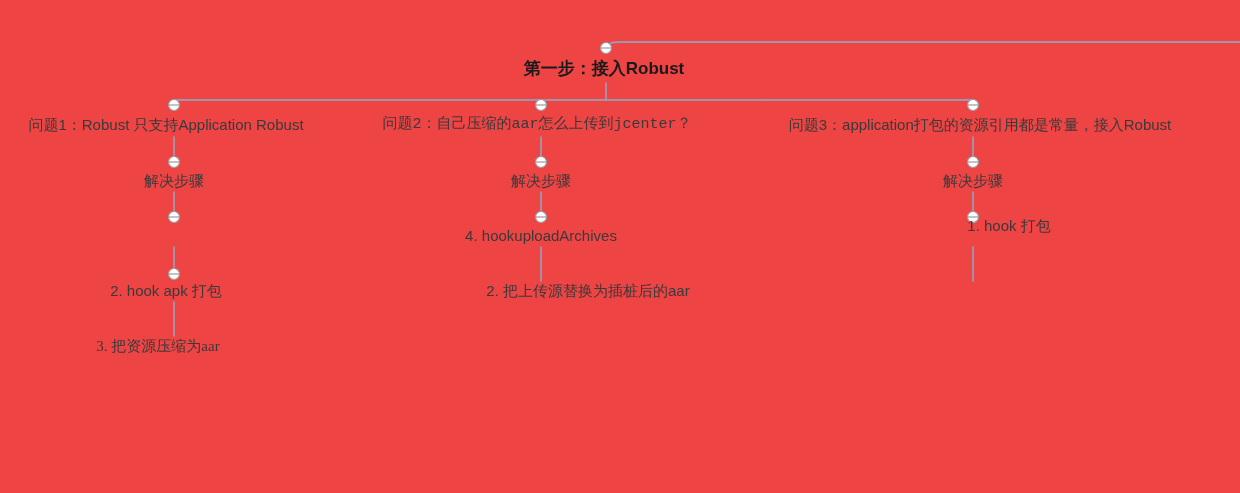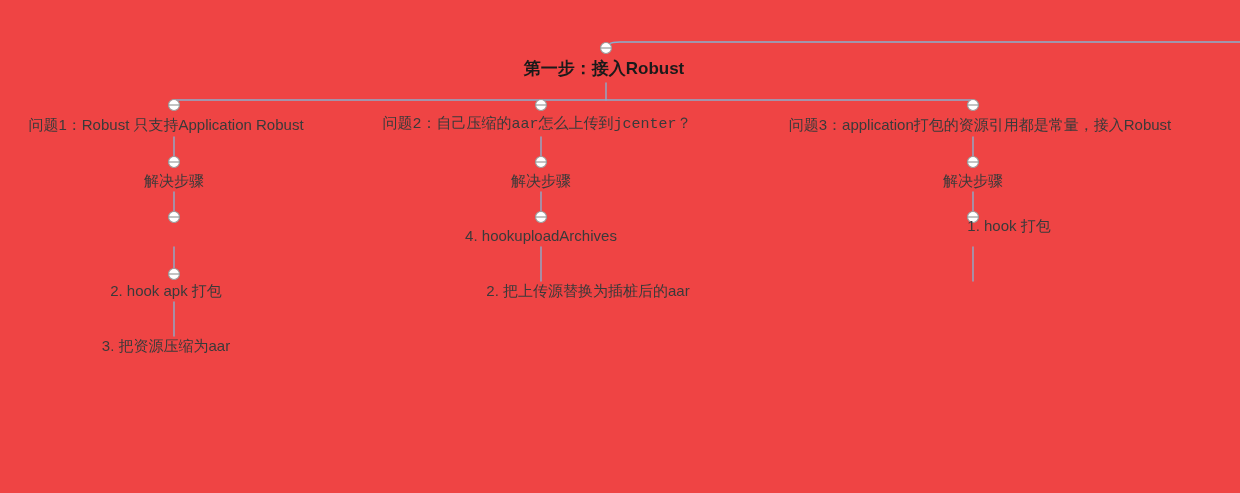--- a/index.html
+++ b/index.html
@@ -115,21 +115,21 @@
           <line x1="168.5" y1="274" x2="179.5" y2="274"></line>
       </g>
     </g>
   </svg>
 
   <div class="node title" style="left:604px; top:60px;">第一步：接入Robust</div>
 
   <div class="node" style="left:166px; top:117px;">问题1：Robust 只支持Application Robust</div>
   <div class="node" style="left:174px; top:173px;">解决步骤</div>
   <div class="node" style="left:166px; top:283px;">2. hook apk 打包</div>
-  <div class="node" style="left:166px; top:338px;">3. 把资源压缩为aar</div>
+  <div class="node" style="left:158px; top:338px;font-family:Liberation Serif, serif;">3. 把资源压缩为aar</div>
 
   <div class="node" style="left:537px; top:117px;font-family:Liberation Mono, monospace;">问题2：自己压缩的aar怎么上传到jcenter？</div>
   <div class="node" style="left:541px; top:173px;">解决步骤</div>
   <div class="node" style="left:541px; top:228px;">4. hookuploadArchives</div>
   <div class="node" style="left:543px; top:283px;margin-left:45px;">2. 把上传源替换为插桩后的aar</div>
 
   <div class="node" style="left:980px; top:117px;">问题3：application打包的资源引用都是常量，接入Robust</div>
   <div class="node" style="left:973px; top:173px;">解决步骤</div>
   <div class="node" style="left:973px; top:218px;margin-left:36px;">1. hook 打包</div>
 

